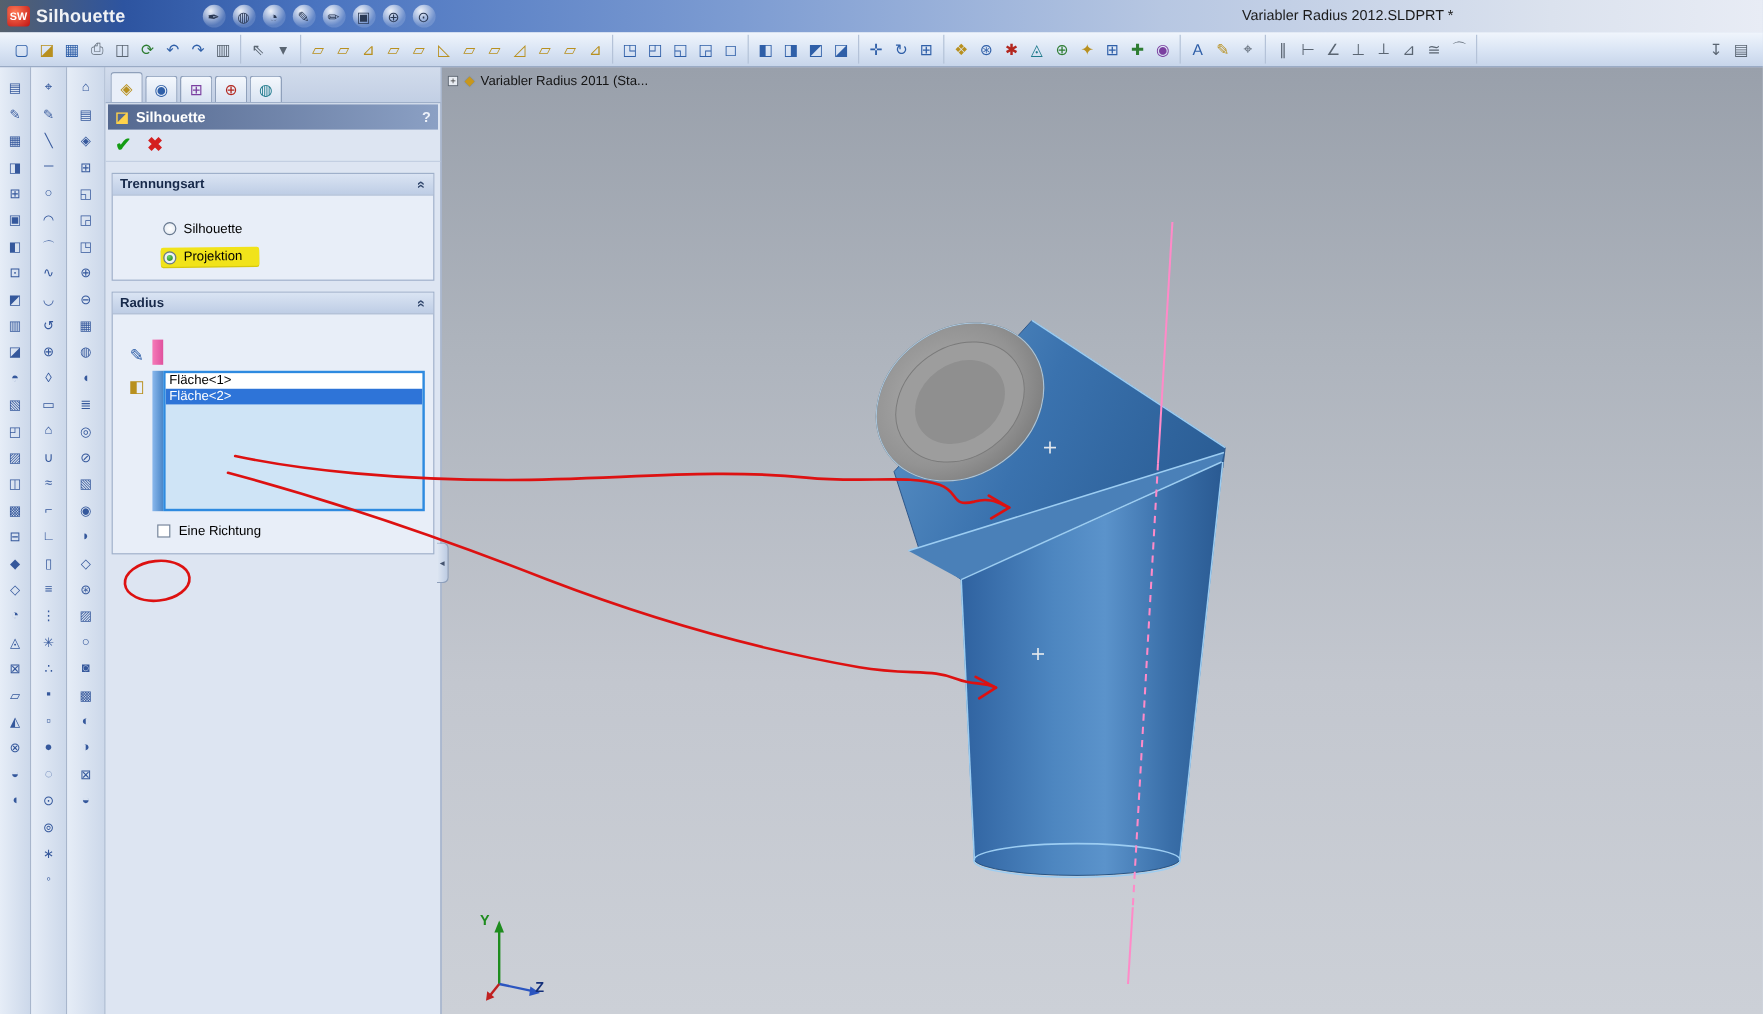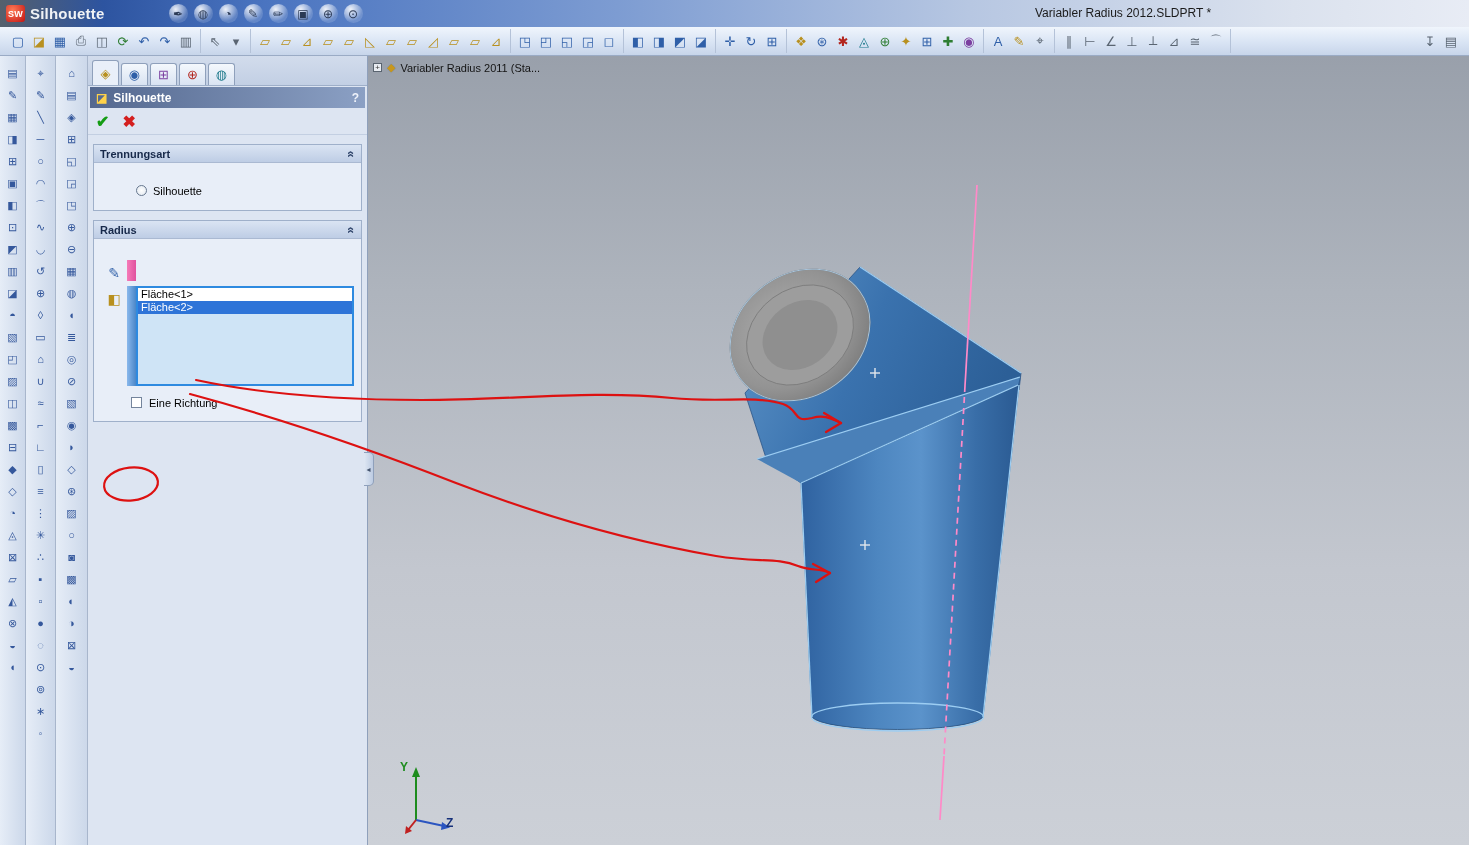--- a/index.html
+++ b/index.html
@@ -73,21 +73,21 @@
   .radio.sel::after{content:"";position:absolute;inset:2px;border-radius:50%;
     background:radial-gradient(circle at 35% 30%,#6fd36f,#157a15);}
   .opt-label{color:#000;}
 
   .sel-row{display:flex;margin:5px 7px 0 7px;}
   .sel-icon{width:26px;display:flex;justify-content:center;padding-top:5px;font-size:14px;}
   .colorbar{width:9px;}
   .colorbar.pink{background:linear-gradient(90deg,#f57ab8,#e0519e);}
   .colorbar.blue{background:linear-gradient(90deg,#8ab8ec,#4a86c8);}
   .listbox{flex:1;background:#fff;border:1px solid #7e8fa8;height:90px;overflow:hidden;}
-  .listbox.active{border:2px solid #2e8ae0;background:#cfe4f6;height:100px;}
+  .listbox.active{border:2px solid #2e8ae0;background:#cfe4f6;height:117px;}
   .list-item{height:13px;line-height:13px;padding-left:3px;color:#000;}
   .listbox.active .list-item:first-child{background:#fff;}
   .list-item.selected{background:#2e74d8;color:#fff;}
 
   .cb-row{display:flex;align-items:center;gap:7px;height:21px;padding-left:37px;margin-top:6px;}
   .checkbox{width:11px;height:11px;border:1px solid #74849c;background:#fff;}
   .cb-row.disabled{margin-top:0;}
   .cb-row.disabled .cb-label{color:#9aa6b8;}
   .cb-row.disabled .checkbox{border-color:#b2bcca;background:#eef2f8;}
 
@@ -334,20 +334,26 @@
       <span>Trennungsart</span>
       <span class="chevrons">«</span>
     </div>
     <div class="group-body">
       <div class="radio-row">
         <span class="opt-wrap">
           <span class="radio"></span>
           <span class="opt-label">Silhouette</span>
         </span>
       </div>
+      <div class="radio-row">
+        <span class="hl-wrap">
+          <span class="radio sel"></span>
+          <span class="opt-label">Projektion</span>
+        </span>
+      </div>
     </div>
   </div>
 
   <div class="group">
     <div class="group-header">
       <span>Radius</span>
       <span class="chevrons">«</span>
     </div>
     <div class="group-body">
 

